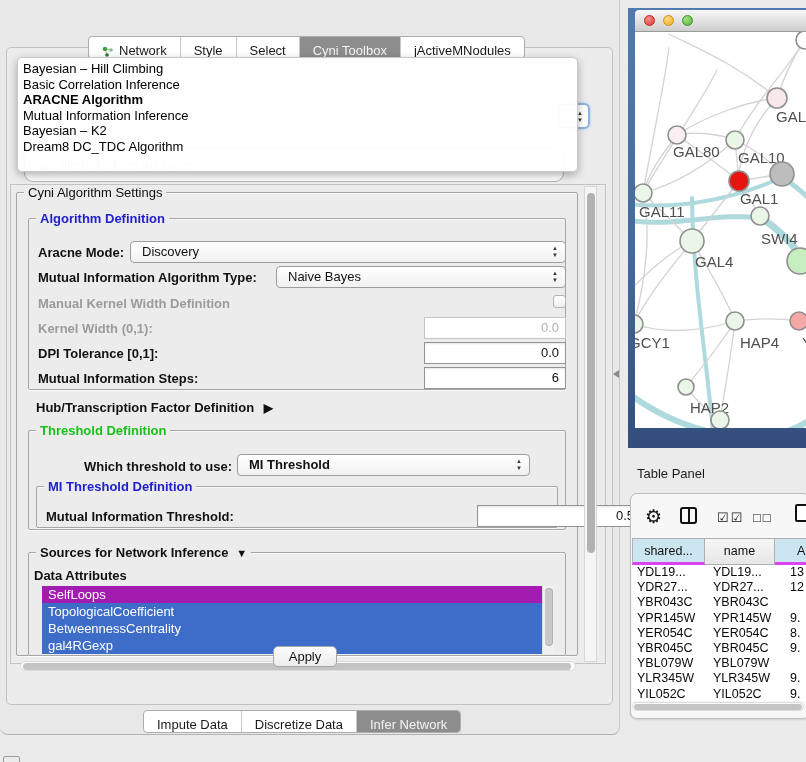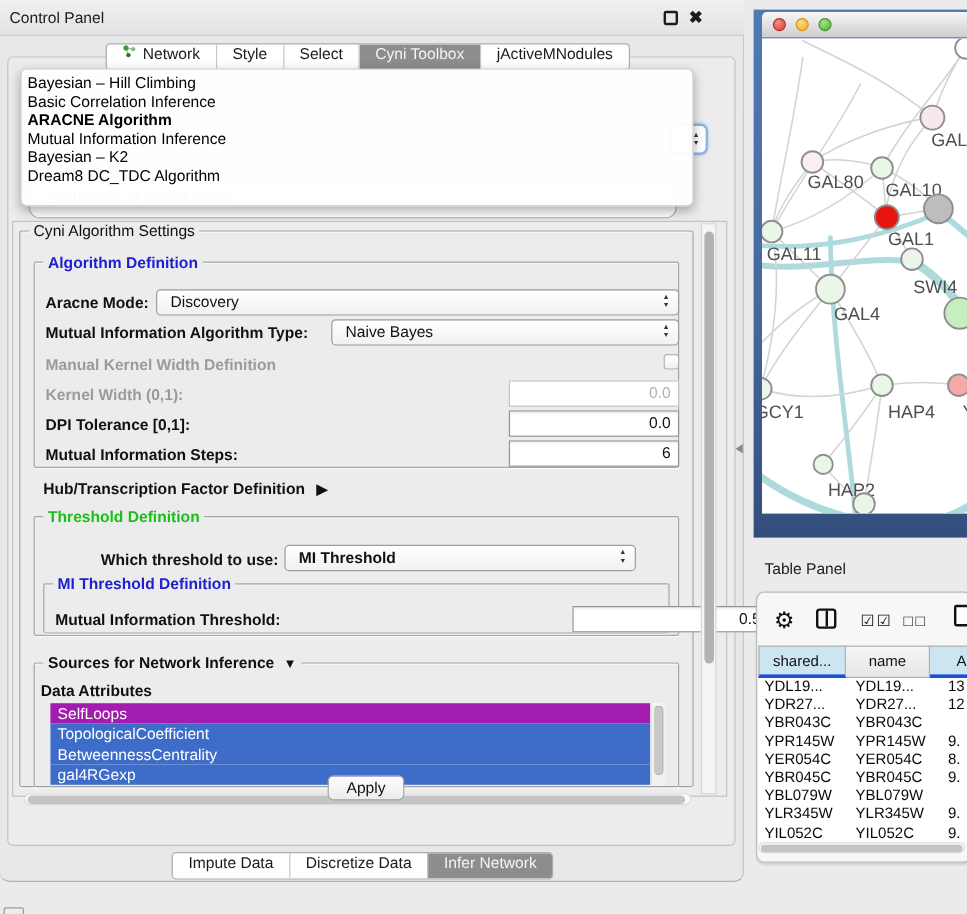--- a/index.html
+++ b/index.html
@@ -12,21 +12,21 @@
   .cp-title{position:absolute;left:0;top:0;width:620px;height:30px;
             background:linear-gradient(#f0f0f0,#e3e3e3);border-bottom:1px solid #cbcbcb;}
   .cp-title .t{position:absolute;left:8px;top:7px;font-size:13px;color:#1c1c1c;}
   .float-ico{position:absolute;left:553px;top:9px;width:12px;height:12px;border:2px solid #1c1c1c;border-radius:2px;background:transparent;}
   .close-ico{position:absolute;left:574px;top:6px;font-size:14px;font-weight:bold;color:#1c1c1c;}
   .cp-content{position:absolute;left:6px;top:47px;width:607px;height:658px;background:#ececec;
               border:1px solid #c2c2c2;border-radius:5px;}
   
   .seg{position:absolute;display:flex;height:23px;background:#fff;border:1px solid #ad ad;border:1px solid #adadad;
        border-radius:4px;overflow:hidden;z-index:20;}
-  .seg-item{display:flex;align-items:flex-start;padding:0 13px;font-size:13px;color:#1a1a1a;
+  .seg-item{display:flex;align-items:flex-end;padding:0 13px;font-size:13px;color:#1a1a1a;
             border-left:1px solid #c9c9c9;white-space:nowrap;}
   .seg-item:first-child{border-left:none;}
   .seg-item.sel{background:#8d8d8d;color:#f4f4f4;}
   .seg-item svg{margin-right:5px;}
   
   .grp{position:absolute;border:1px solid #a5a5a5;border-radius:2px;
        box-shadow:0 1px 0 rgba(255,255,255,.7), inset 0 1px 0 rgba(255,255,255,.7);}
   .gtitle{position:absolute;font-size:13px;background:#ececec;padding:0 4px;white-space:nowrap;z-index:2;}
   .gtitle.blue{color:#2020d0;font-weight:bold;}
   .gtitle.green{color:#19c019;font-weight:bold;}
@@ -77,41 +77,36 @@
   .tp-title{position:absolute;left:637px;top:466px;font-size:13px;color:#1c1c1c;}
   .tp-window{position:absolute;left:630px;top:493px;width:180px;height:226px;background:#f7f7f7;
              border:1px solid #bdbdbd;border-radius:7px;box-shadow:0 1px 2px rgba(0,0,0,.12);}
   .tico{position:absolute;color:#111;}
   .cols-ico{position:absolute;left:680px;top:507px;width:17px;height:17px;border:2px solid #111;border-radius:3px;}
   .cols-ico div{position:absolute;left:6px;top:0;width:2px;height:13px;background:#111;}
   .page-ico{position:absolute;left:795px;top:504px;width:13px;height:18px;border:2px solid #111;border-radius:2px;background:#fff;}
   .th{position:absolute;top:538px;height:27px;font-size:12.5px;text-align:center;line-height:25px;
       border:1px solid #b0b0b0;border-left:none;background:linear-gradient(#f6f6f6,#e6e6e6);color:#111;}
   .th.first{border-left:1px solid #b0b0b0;}
-  .th.hl{background:#cbe6f0;border-bottom:3px solid #1d4ed8;}
+  .th.hl{background:#cbe6f0;border-bottom:3px solid #d946ef;}
   .tbody{position:absolute;left:632px;top:565px;width:174px;height:136px;overflow:hidden;background:#fff;}
   .trow{position:relative;width:174px;font-size:12.5px;color:#0a0a0a;}
   .trow span{position:absolute;top:0;white-space:nowrap;}
   
   .div-arrow{position:absolute;left:613px;top:370px;width:0;height:0;
              border-top:4px solid transparent;border-bottom:4px solid transparent;border-right:6px solid #8a8a8a;}
   .stub-btn{position:absolute;left:3px;top:756px;width:17px;height:12px;border:1px solid #9a9a9a;border-radius:2px;background:#ececec;}
   .netlbl{font-size:15px;fill:#4f4f4f;font-family:"Liberation Sans",sans-serif;}
 </style>
 </head>
 <body>
 
 <div id="screen">
 
   <div class="cp">
-    <div class="cp-title">
-      <span class="t">Control Panel</span>
-      <span class="float-ico"></span>
-      <span class="close-ico">✖</span>
-    </div>
 
     <div class="seg" id="topTabs" style="left:88px;top:36px">
         <div class="seg-item">
           <svg width="12" height="12" viewBox="0 0 12 12">
             <line x1="3" y1="3" x2="9" y2="4" stroke="#9cc49c" stroke-width="1"></line>
             <line x1="3" y1="3" x2="5" y2="9" stroke="#9cc49c" stroke-width="1"></line>
             <circle cx="3" cy="3" r="2.2" fill="#3f9d3f"></circle>
             <circle cx="9" cy="4" r="1.8" fill="#7cc47c"></circle>
             <circle cx="5" cy="9" r="1.8" fill="#2c742c"></circle>
           </svg>

